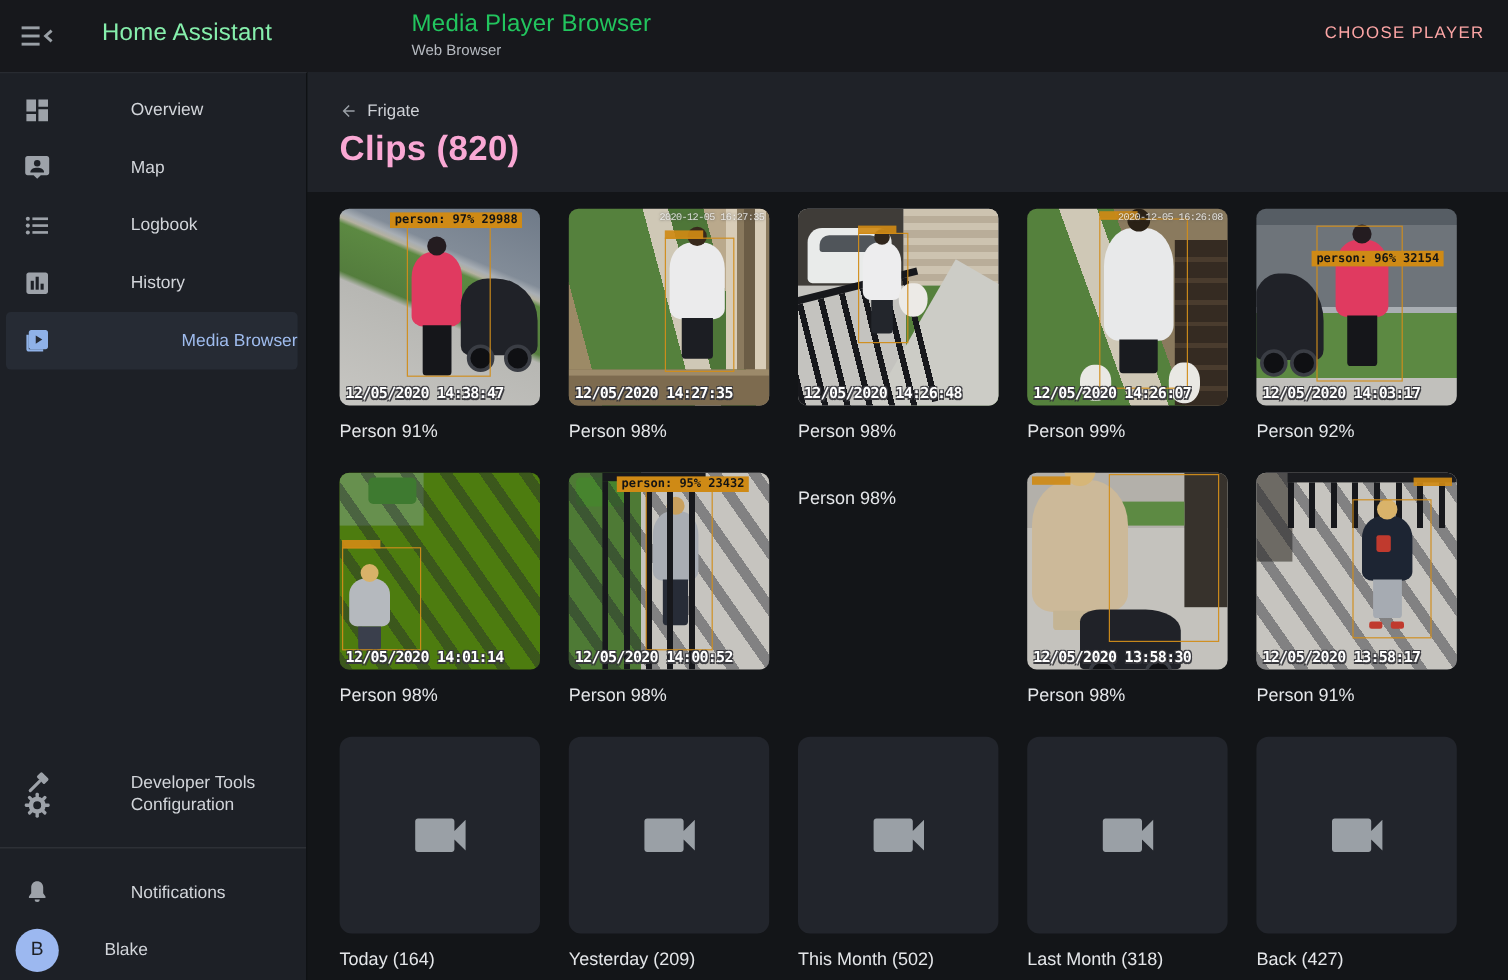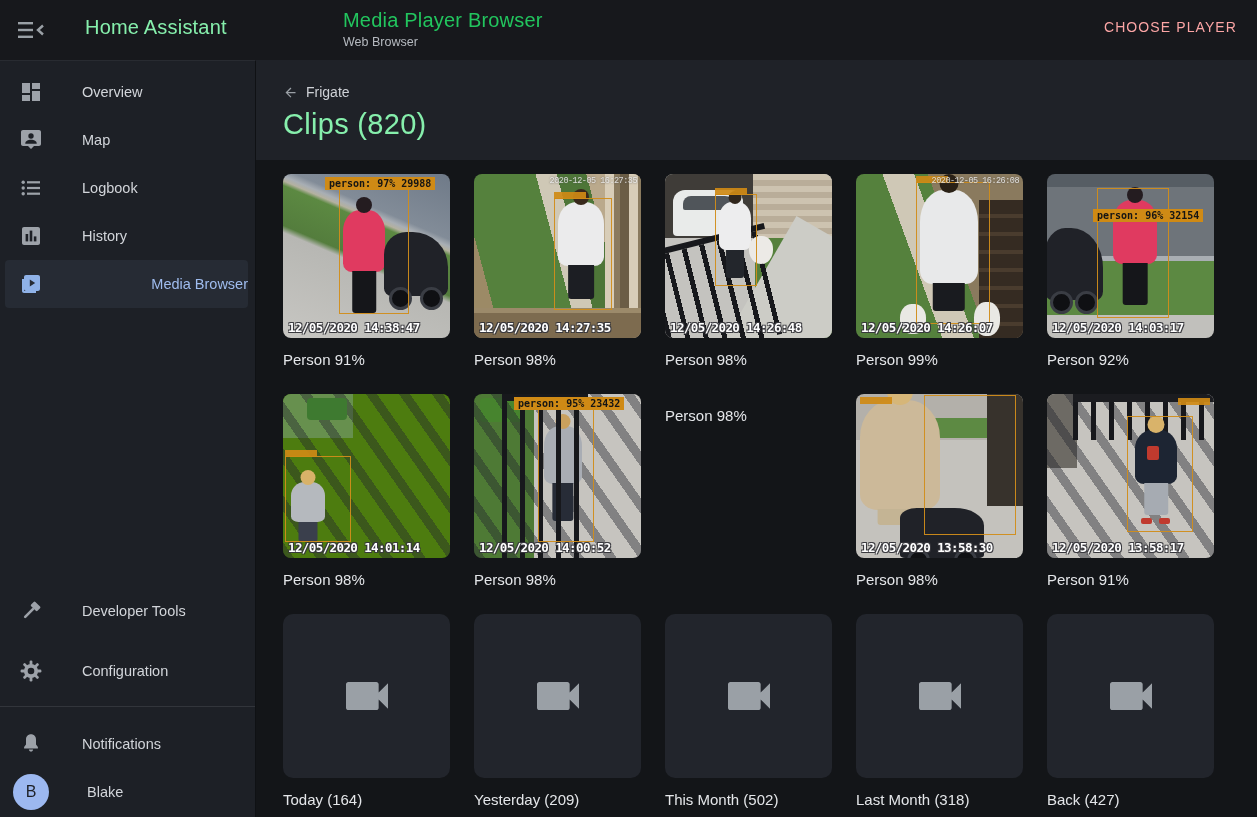--- a/index.html
+++ b/index.html
@@ -15,36 +15,36 @@
   .mpb-title { font-size:20px; color:#22c55e; letter-spacing:.2px; }
   .mpb-sub { font-size:12.5px; color:#b6bac0; margin-top:3px; }
   .choose-player { position:absolute; right:20px; top:19px; font-size:14px; font-weight:400;
     letter-spacing:1.1px; color:#fca5a5; cursor:pointer; }
 
   
   .sidebar { position:absolute; top:60px; left:0; width:256px; height:757px; background:#1d2026;
     border-right:1px solid rgba(0,0,0,.45); border-top:1px solid #282b31; z-index:20; }
   .nav-item { position:absolute; left:0; width:255px; height:48px; display:flex; align-items:center; cursor:pointer; }
   .nav-item .icn { width:24px; height:24px; margin-left:19px; color:#9da2a9; flex:none; }
-  .nav-item .lbl { margin-left:39px; font-size:14.5px; font-weight:500; color:#d2d5da; }
+  .nav-item .lbl { margin-left:66px; font-size:14.5px; font-weight:500; color:#d2d5da; }
   .nav-item.selected { left:5px; width:243px; background:#262b34; border-radius:4px;justify-content:space-between; }
   .nav-item.selected .icn { color:#8fb2e8; }
   .nav-item.selected .lbl { color:#9fbcee; }
   .sb-divider { position:absolute; left:0; top:645px; width:255px; height:1px; background:#32353b; }
   .avatar { width:36px; height:36px; margin-left:13px; border-radius:50%; background:#9cb8f0;
     color:#1d2026; font-size:16px; font-weight:500; display:flex; align-items:center; justify-content:center; flex:none; }
   .nav-item.user-row .lbl { margin-left:38px; }
 
   
   .main { position:absolute; top:60px; left:256px; width:1001px; height:757px; background:#131518; }
   .main-header { position:absolute; top:0; left:0; width:1001px; height:100px; background:#1f2228; }
   .breadcrumb { position:absolute; left:27px; top:24px; display:flex; align-items:center; gap:8px;
     color:#ced1d6; font-size:14px; cursor:pointer; }
   .breadcrumb .arrow { width:15px; height:15px; color:#9aa0a6; }
-  .page-title { position:absolute; left:27px; top:48px; font-size:29px; font-weight:normal; color:#86efac; letter-spacing:.3px; }
+  .page-title { position:absolute; left:27px; top:48px; font-size:29px; font-weight:bold; color:#f9a8d4; letter-spacing:.3px; }
 
   .grid { position:absolute; top:100px; left:27px; width:974px; padding-top:14px;
     display:grid; grid-template-columns:repeat(5,167px); column-gap:24px; row-gap:26px; }
   .cell { width:167px; cursor:pointer; }
   .thumb { position:relative; width:167px; height:164px; border-radius:8px; overflow:hidden; background:#23262c; }
   .caption { margin-top:13px; font-size:15px; color:#e4e6e9; }
 
   
   .ts { position:absolute; bottom:3px; left:5px; z-index:9; font-family:"DejaVu Sans Mono",monospace;
     font-weight:bold; font-size:12.5px; letter-spacing:-.6px; color:#fff; white-space:nowrap;
@@ -234,21 +234,21 @@
     </div>
     <div class="nav-item selected" style="top:199px">
       <span class="icn" style="margin-left:14px"><svg viewBox="0 0 24 24">
             <path fill="currentColor" d="M19 3H7c-1.1 0-2 .9-2 2v12c0 1.1.9 2 2 2h12c1.1 0 2-.9 2-2V5c0-1.1-.9-2-2-2z"></path>
             <path fill="#262b34" d="M10.8 7.5l5.4 3.5-5.4 3.5z"></path>
             <path fill="currentColor" d="M3 7v12c0 1.1.9 2 2 2h12v-2H5V7H3z"></path>
           </svg></span>
       <span class="lbl">Media Browser</span>
     </div>
 
-    <div class="nav-item" style="top:526px">
+    <div class="nav-item" style="top:568px">
       <span class="icn"><svg viewBox="0 0 24 24">
             <g fill="currentColor" transform="rotate(45 12 12)">
               <rect x="7.5" y="2.5" width="9" height="6" rx="1.2"></rect>
               <rect x="10.7" y="8" width="2.6" height="13.5" rx="1.3"></rect>
             </g>
           </svg></span>
       <span class="lbl">Developer Tools</span>
     </div>
     <div class="nav-item" style="top:586px">
       <span class="icn"><svg viewBox="0 0 24 24">

